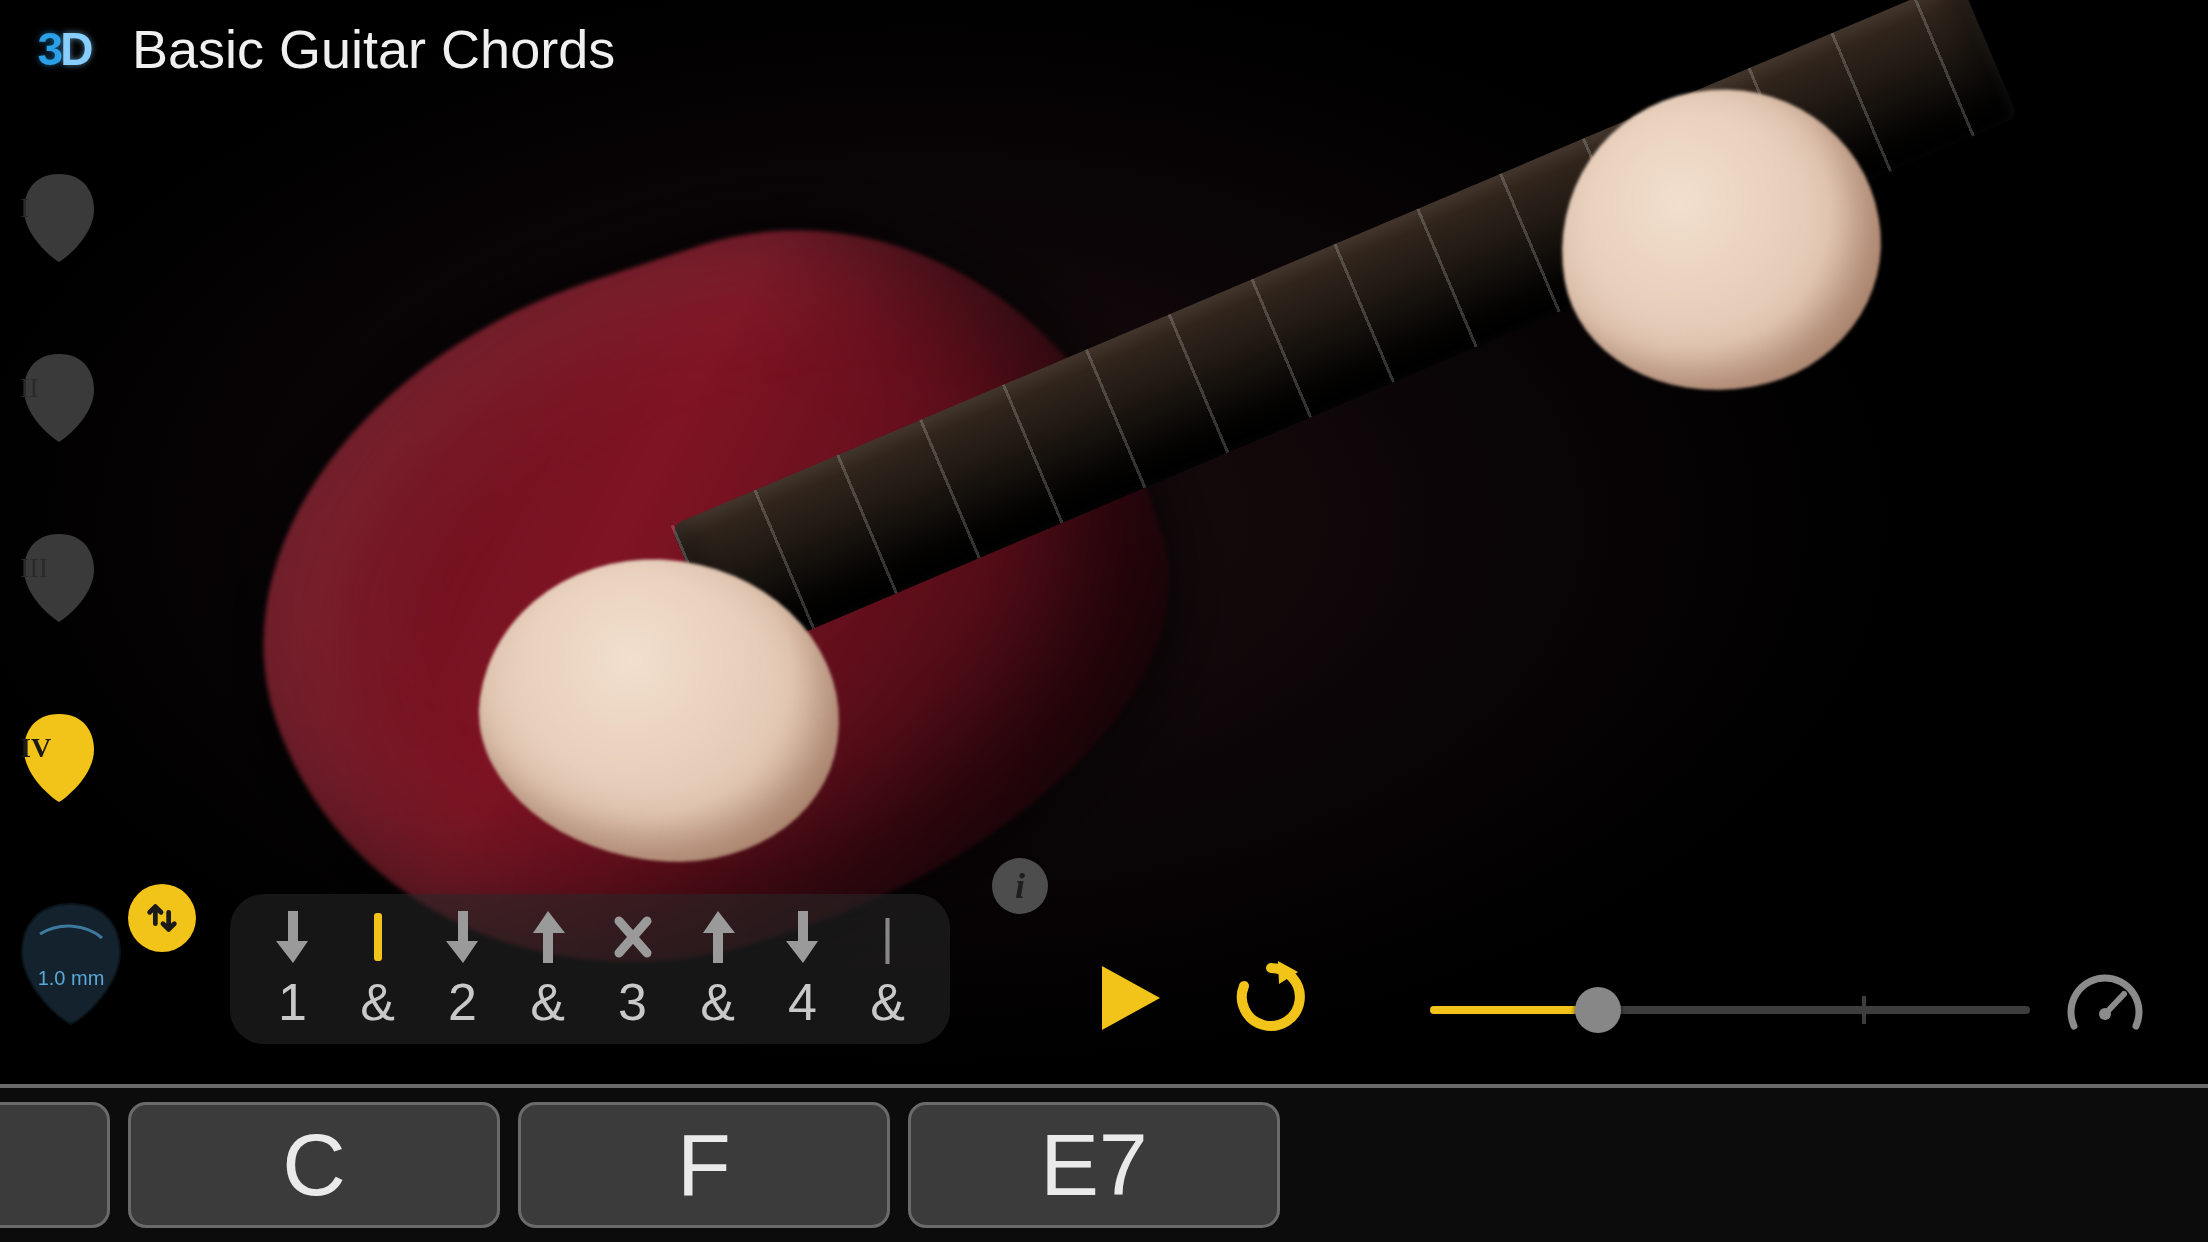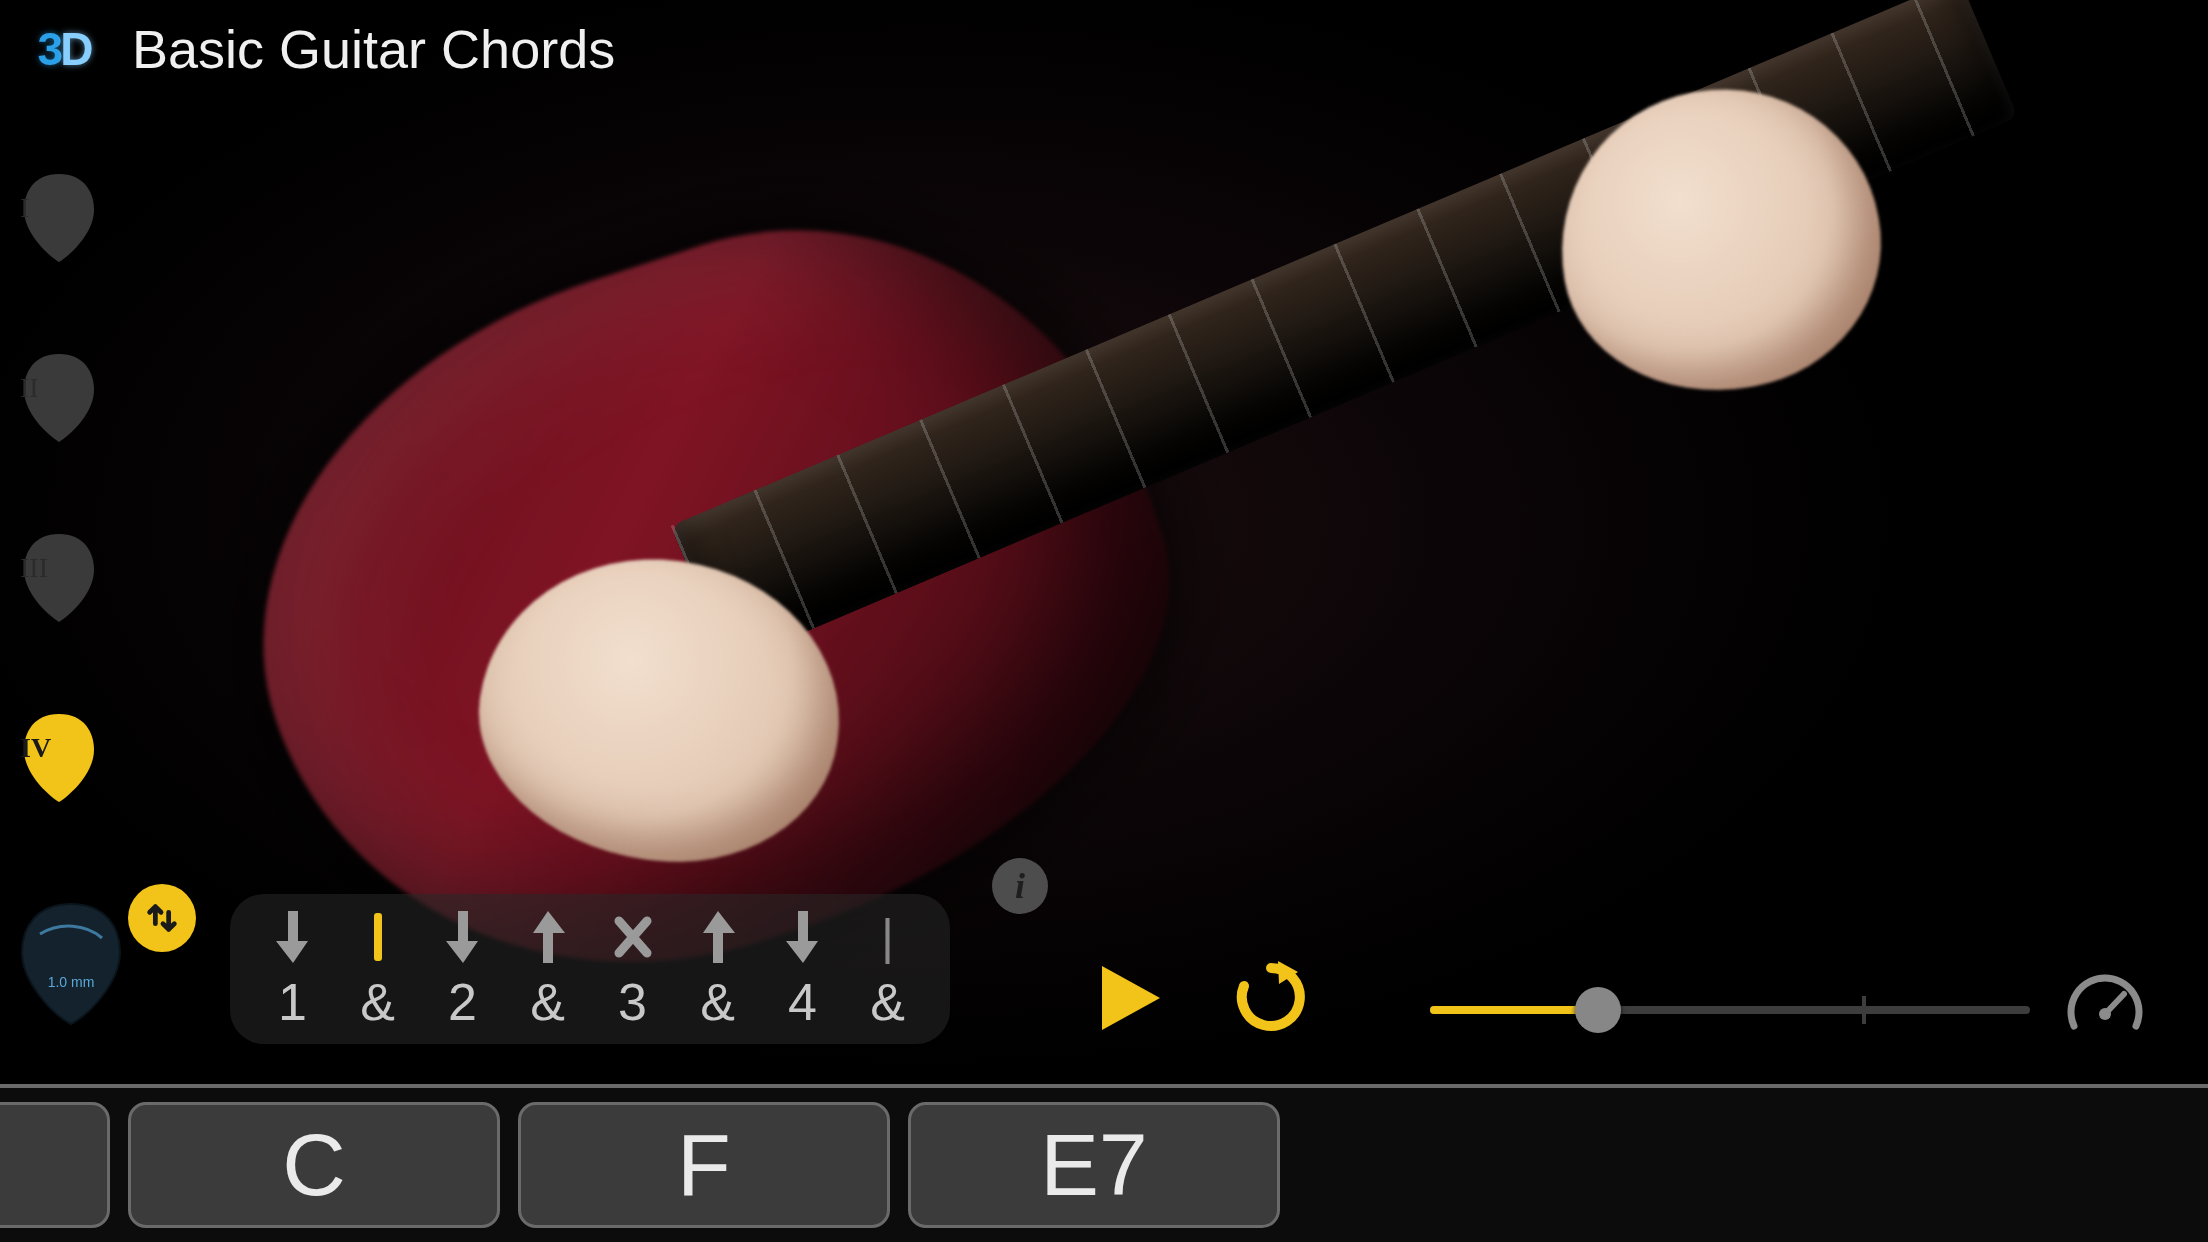--- a/index.html
+++ b/index.html
@@ -107,21 +107,21 @@
   
   .plectrum {
     position: absolute;
     left: 16px; top: 898px;
     width: 110px; height: 130px;
     z-index: 30;
   }
   .plectrum svg{width:100%;height:100%;}
   .plectrum .label{
     position:absolute; bottom:38px; left:0; right:0;
-    text-align:center; font-size:14px; color:#5aa8d8;
+    text-align:center; font-size:20px; color:#5aa8d8;
   }
   .order-toggle{
     position:absolute;
     left:128px; top:884px;
     width:68px; height:68px;
     border-radius:50%;
     background:#f2c419;
     display:flex; align-items:center; justify-content:center;
     z-index:31;
     cursor:pointer;

